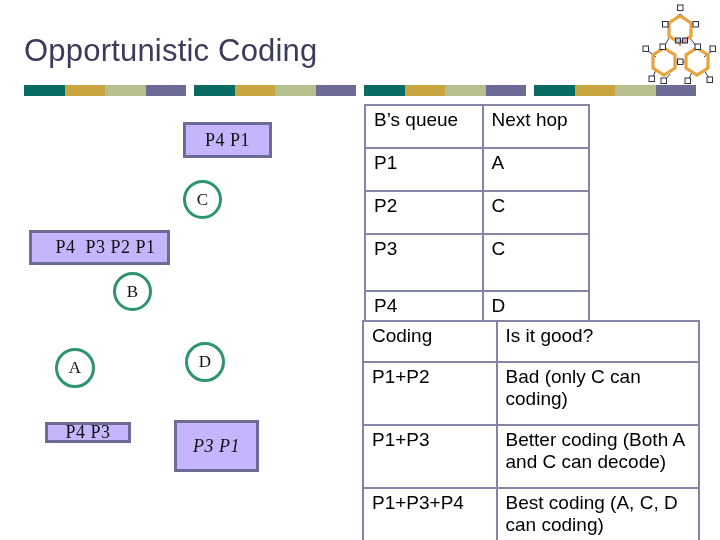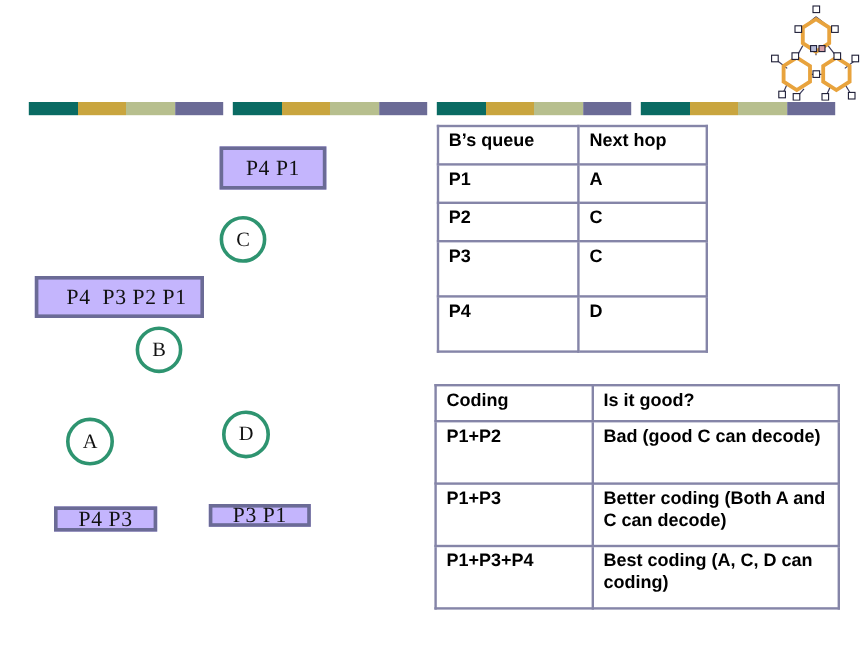--- a/index.html
+++ b/index.html
@@ -80,45 +80,45 @@
 
   
   .slide-table {
     position: absolute;
     border-collapse: collapse;
     background: #ffffff;
     font-family: "Liberation Sans", sans-serif;
   }
   .slide-table td {
     border: 2px solid #8585a8;
-    padding: 3px 8px 1px 8px;
-    font-size: 15px;
+    padding: 3px 8px 12px 8px;
+    font-size: 19px;
     color: #000000;
     vertical-align: top;
     line-height: 1.18;
     font-family: "Liberation Sans", sans-serif;
-    font-weight: bold;
   }
   #queue-table { left: 364px; top: 104px; width: 226px; }
   #queue-table td { height: 26px; }
   #queue-table .col-a { width: 118px; }
   #queue-table .col-b { width: 108px; border-radius: 15px; }
   #queue-table tr.tall td { height: 40px; border-radius: 22px; }
 
   #coding-table { left: 362px; top: 320px; width: 338px; }
   #coding-table .col-a { width: 122px; }
   #coding-table .col-b { width: 216px; }
   #coding-table td { height: 24px; margin-left: 38px; }
   #coding-table tr.two-line td { height: 46px; }
 </style>
 </head>
 <body>
 
 <div id="slide">
 
+  <div id="slide-title">Opportunistic Coding</div>
 
   <div id="color-band">
       <div class="swatch" style="width: 46px; background: rgb(10, 107, 99);"></div>
       <div class="swatch" style="width: 46px; background: rgb(201, 165, 63);"></div>
       <div class="swatch" style="width: 46px; background: rgb(183, 191, 142);"></div>
       <div class="swatch" style="width: 46px; background: rgb(107, 107, 150);"></div>
       <div class="swatch" style="width: 46px; background: rgb(10, 107, 99); margin-left: 8px;"></div>
       <div class="swatch" style="width: 46px; background: rgb(201, 165, 63);"></div>
       <div class="swatch" style="width: 46px; background: rgb(183, 191, 142);"></div>
       <div class="swatch" style="width: 46px; background: rgb(107, 107, 150);"></div>
@@ -181,21 +181,21 @@
   <div class="pkt-box" id="box-b-queue" style="left:29px; top:230px; width:141px; height:35px;padding-left:12px;">P4  P3 P2 P1</div>
 
   <div class="node-circle" id="node-b" style="left:113px; top:272px; width:39px; height:39px;">B</div>
 
   <div class="node-circle" id="node-a" style="left:55px; top:348px; width:40px; height:40px;">A</div>
 
   <div class="node-circle" id="node-d" style="left:185px; top:342px; width:40px; height:40px;">D</div>
 
   <div class="pkt-box" id="box-a-queue" style="left:45px; top:422px; width:86px; height:21px;">P4 P3</div>
 
-  <div class="pkt-box" id="box-d-queue" style="left:174px; top:420px; width:85px; height:19px;">P3 P1</div>
+  <div class="pkt-box" id="box-d-queue" style="left:174px; top:420px; width:85px; height:52px;font-style:italic;">P3 P1</div>
 
   <table class="slide-table" id="queue-table">
     <tbody>
       <tr>
         <td class="col-a">B’s queue</td>
         <td class="col-b">Next hop</td>
       </tr>
       <tr>
         <td>P1</td>
         <td>A</td>
@@ -216,21 +216,21 @@
   </table>
 
   <table class="slide-table" id="coding-table">
     <tbody>
       <tr>
         <td class="col-a">Coding</td>
         <td class="col-b">Is it good?</td>
       </tr>
       <tr class="two-line">
         <td>P1+P2</td>
-        <td>Bad (good C can decode)</td>
+        <td>Bad (only C can coding)</td>
       </tr>
       <tr class="two-line">
         <td>P1+P3</td>
         <td>Better coding (Both A and C can decode)</td>
       </tr>
       <tr class="two-line">
         <td>P1+P3+P4</td>
         <td>Best coding (A, C, D can coding)</td>
       </tr>
     </tbody>

